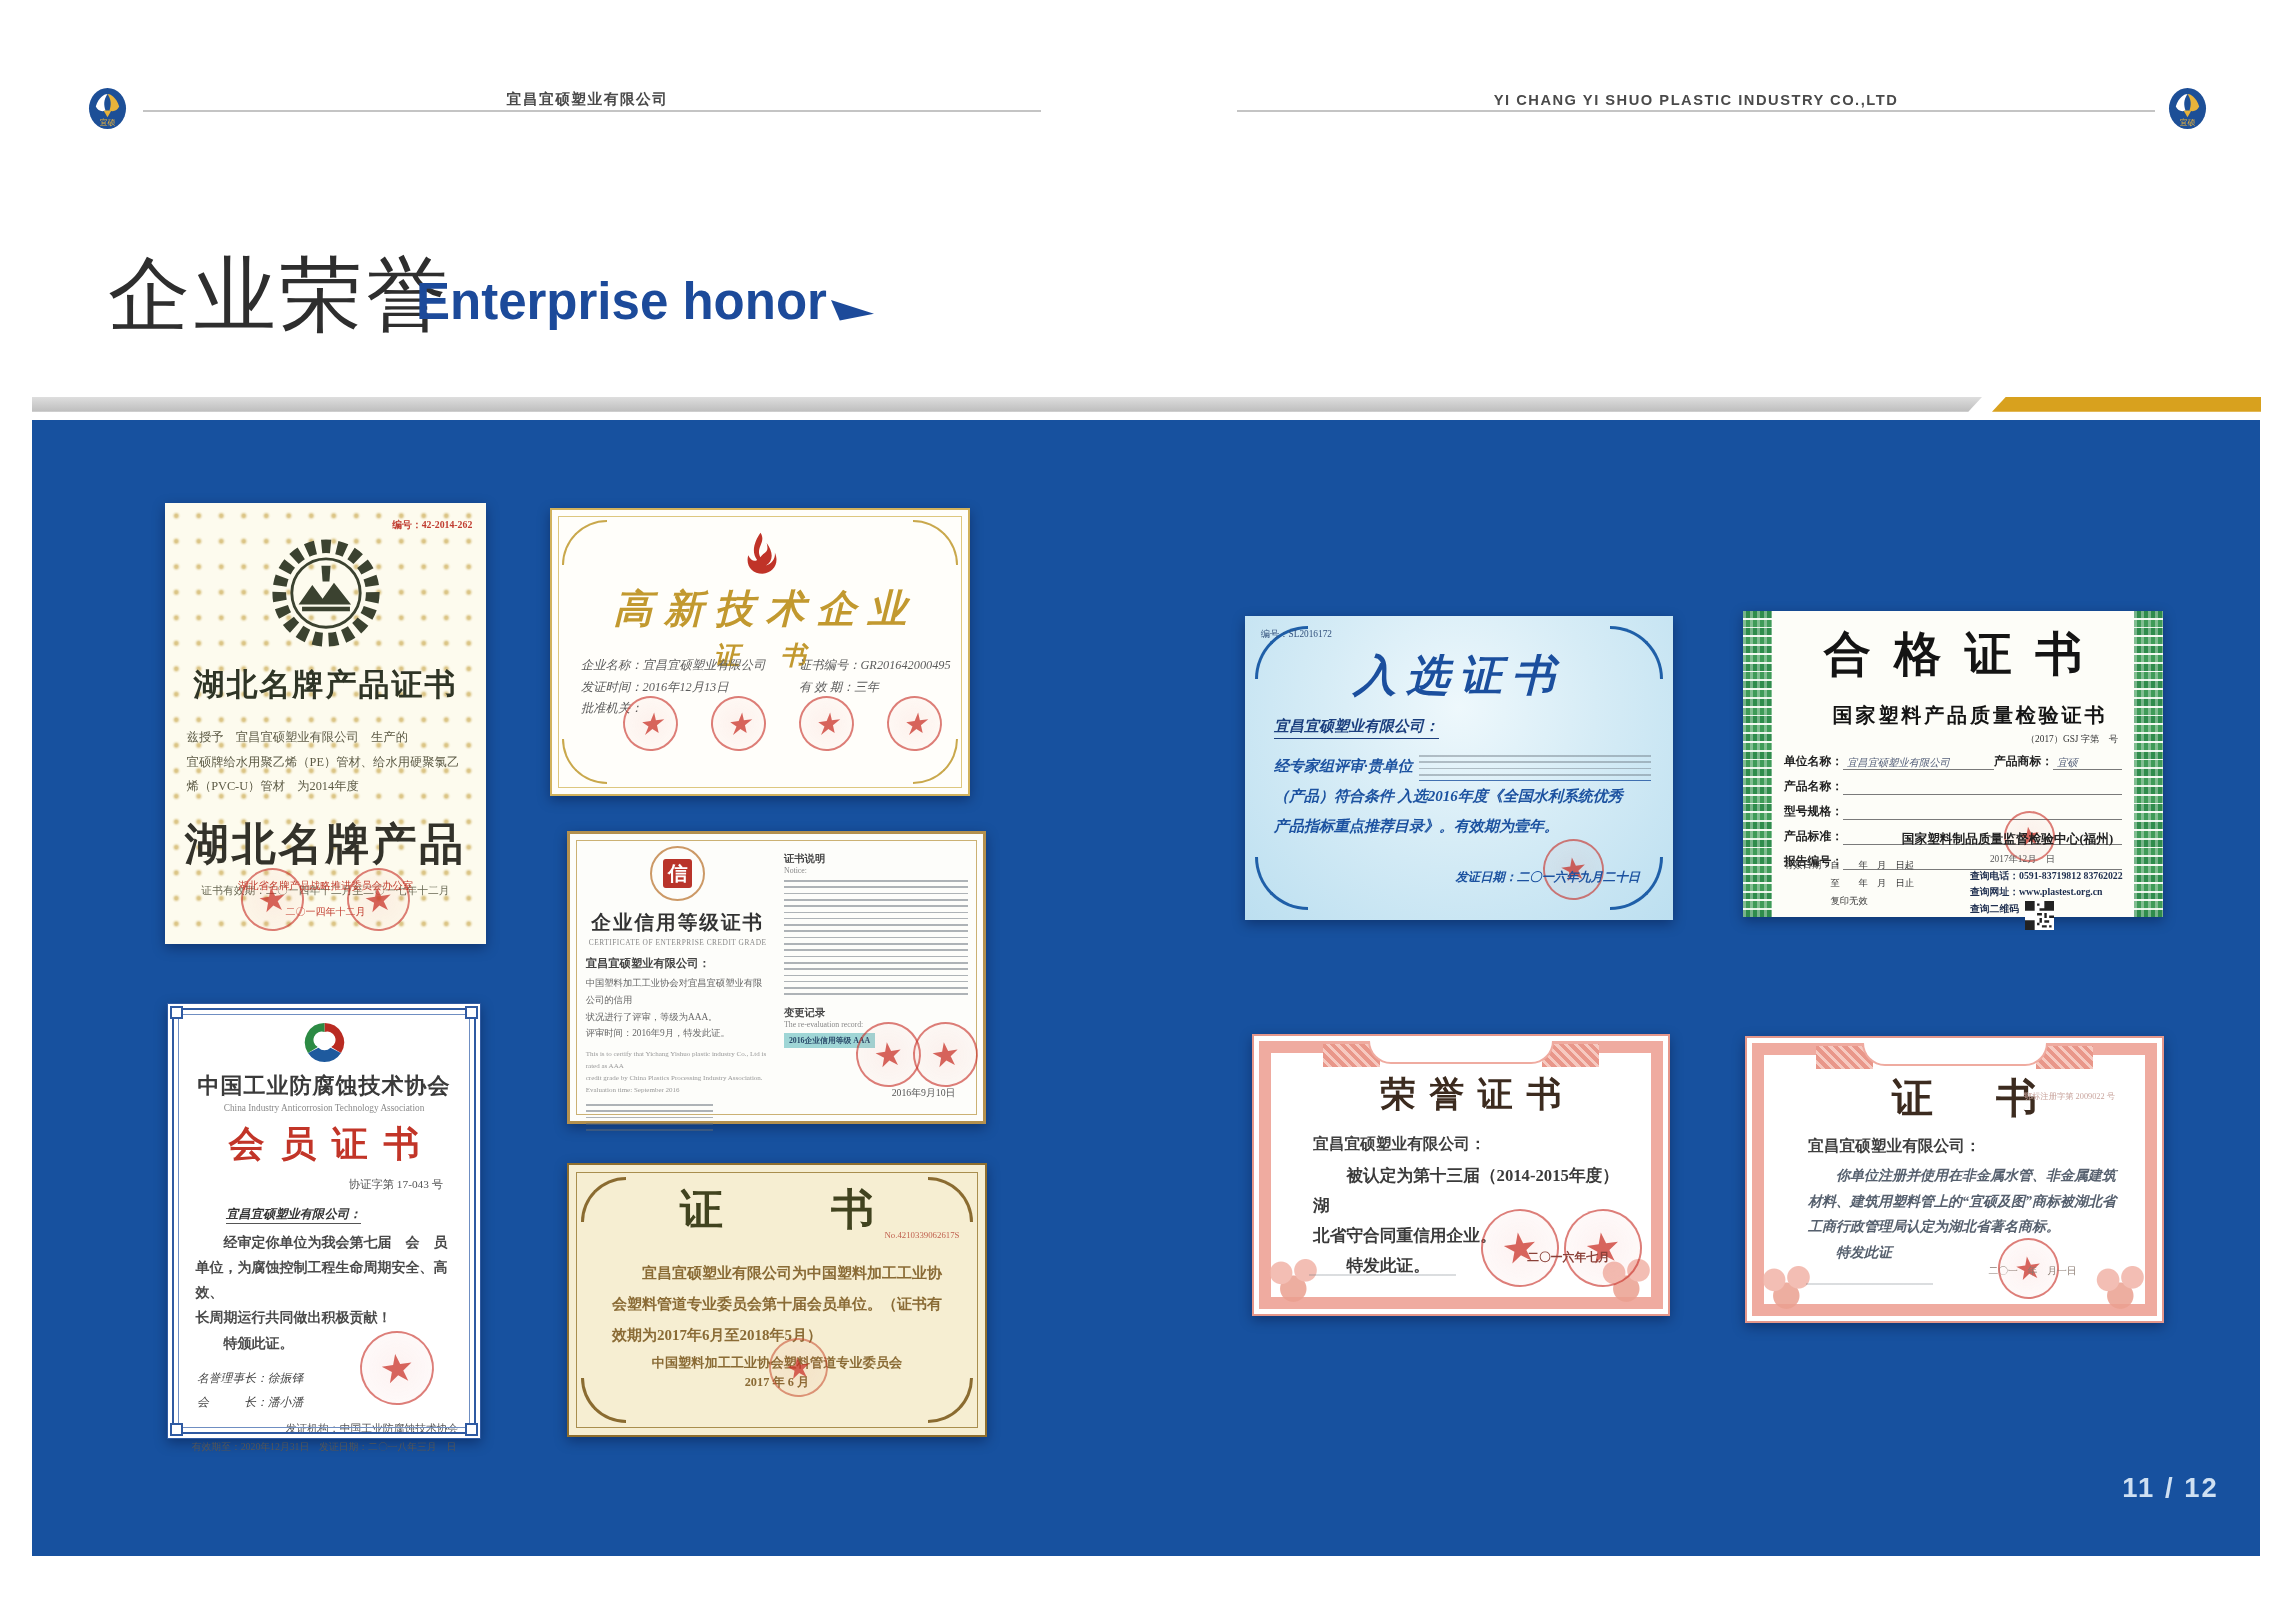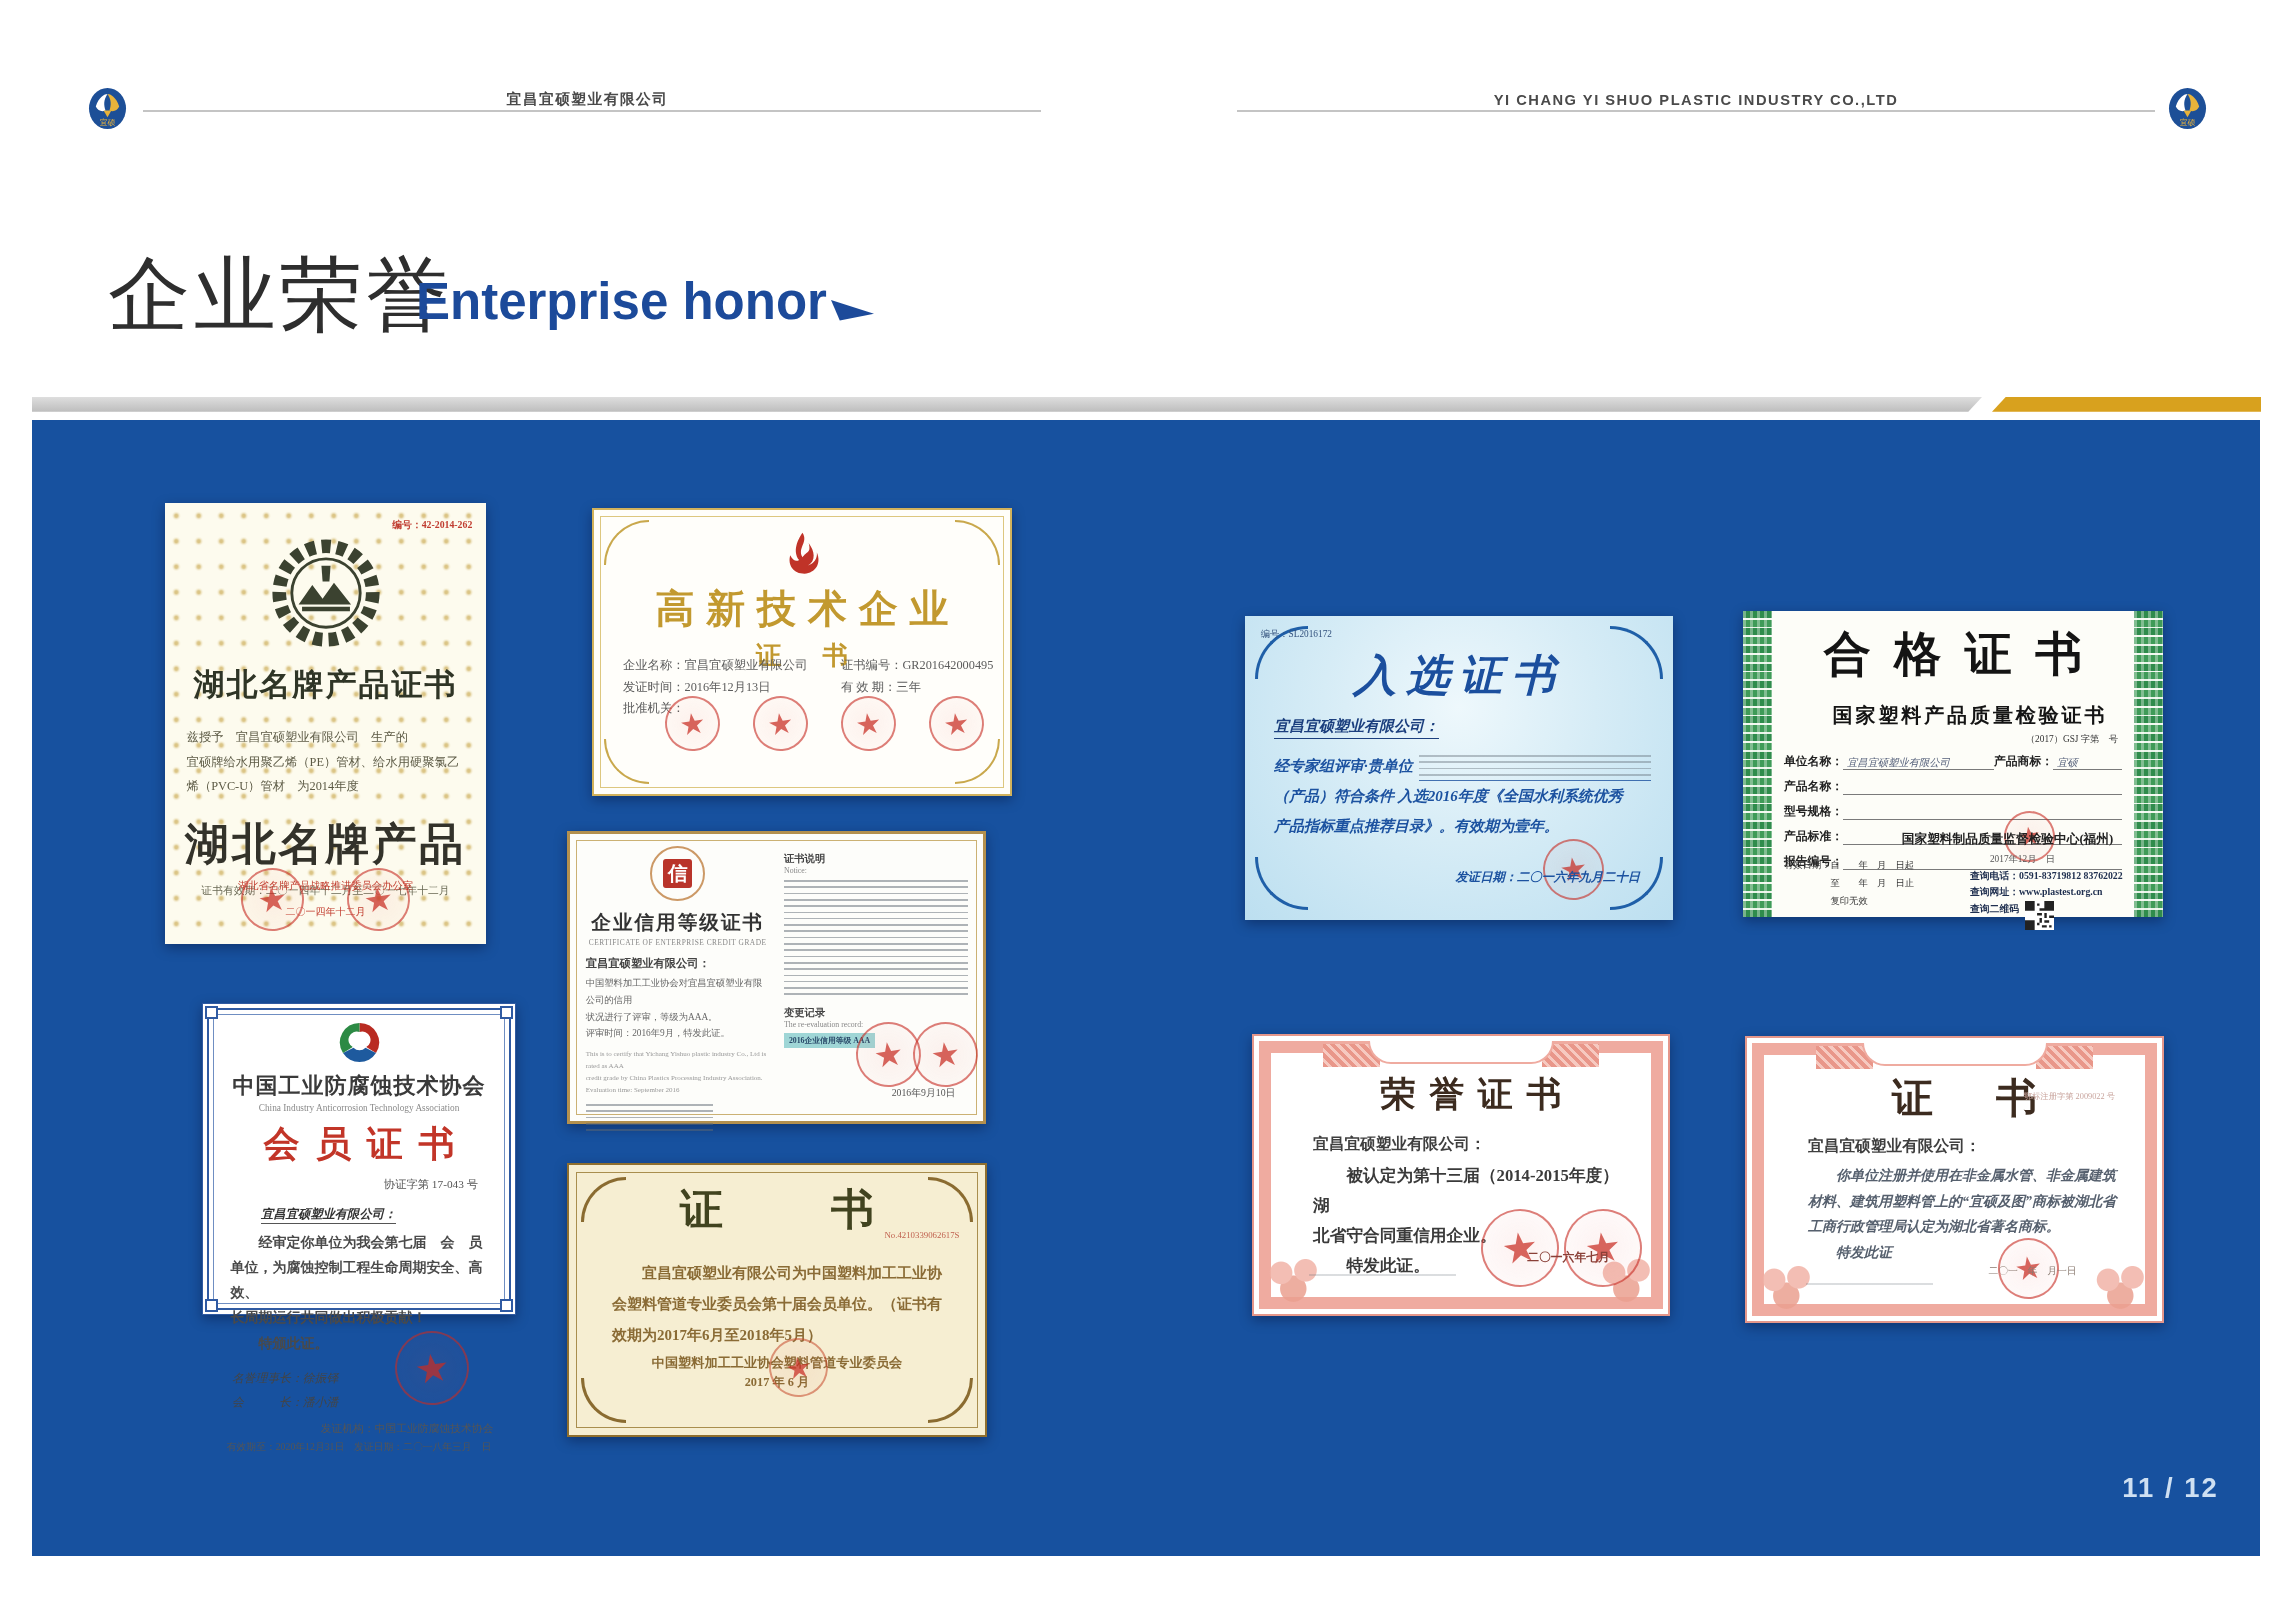--- a/index.html
+++ b/index.html
@@ -48,21 +48,21 @@
   .c1 .serial{position:absolute;top:15.7px;right:13.7px;font-size:9.8px;color:#c03c30;font-weight:bold;}
   .c1 .emblem{display:block;margin:33px auto 0;width:114px;height:114px;}
   .c1 .ttl{margin-top:13.7px;font-size:31px;font-weight:bold;color:#2f3526;letter-spacing:2px;}
   .c1 .bd{margin:19.6px 21.6px 0;font-size:12.3px;line-height:2;color:#5c5a45;text-align:left;}
   .c1 .award{margin-top:15.7px;font-size:44px;font-weight:bold;color:#33322a;letter-spacing:2.9px;}
   .c1 .validity{margin-top:9.8px;font-size:10.8px;color:#6a6a55;}
   .c1 .issuer{position:absolute;bottom:51px;left:0;right:0;font-size:10.3px;color:#c0392b;z-index:2;}
   .c1 .idate{position:absolute;bottom:25.5px;left:0;right:0;font-size:10px;color:#c0392b;z-index:2;}
 
   
-  .c2{left:592px;top:508px;width:420px;height:288px;background:#fffefa;border:2px solid #d1b25c;}
+  .c2{left:550px;top:508px;width:420px;height:288px;background:#fffefa;border:2px solid #d1b25c;font-style:italic;}
   .c2 .inner{position:absolute;inset:5.9px;border:1px solid #ddc77f;pointer-events:none;}
   .c2 .curl{color:#c9a84c;}
   .c2 .flame{display:block;margin:19.6px auto 0;width:41px;height:49px;}
   .c2 .ttl{margin-top:3.9px;font-size:39px;font-weight:bold;color:#c2992f;letter-spacing:11.8px;text-indent:11.8px;}
   .c2 .sub{margin-top:2px;font-size:25.5px;font-weight:bold;color:#c2992f;letter-spacing:7.8px;text-indent:7.8px;}
   .c2 .f{position:absolute;font-size:12.3px;color:#5c5c5c;}
   .c2 .seal{width:55px;height:55px;font-size:29px;}
 
   
   .c3{left:567px;top:831px;width:419px;height:293px;background:#fdfdfa;border:3.9px solid #b3904e;}
@@ -78,21 +78,21 @@
   .c3 .bd{margin-top:3.9px;font-size:9.3px;line-height:1.8;color:#666;}
   .c3 .enp{margin-top:6.9px;font-size:7px;line-height:1.7;color:#999;}
   .c3 .rcol{position:absolute;left:214px;top:13.7px;width:186px;text-align:left;}
   .c3 .h{font-size:10.3px;font-weight:bold;color:#444;}
   .c3 .he{font-size:7.8px;color:#888;}
   .c3 .chip{display:inline-block;margin-top:2.9px;padding:2px 4.9px;background:#9fd6d6;color:#2a4a6a;font-size:7.8px;font-weight:bold;}
   .c3 .seal{width:65px;height:65px;font-size:33px;}
   .c3 .sdate{position:absolute;left:290px;top:253px;width:127px;text-align:center;font-size:9.8px;color:#555;z-index:2;}
 
   
-  .c4{left:167px;top:1003px;width:314px;height:312px;background:#fff;border:1px solid #2f5aa2;margin-left:35px;}
+  .c4{left:167px;top:1003px;width:314px;height:436px;background:#fff;border:1px solid #2f5aa2;}
   .c4 .bf2{position:absolute;inset:3.9px;border:2.9px double #2f5aa2;pointer-events:none;}
   .c4 .bf3{position:absolute;inset:9.8px;border:1px solid #6f8ec2;pointer-events:none;}
   .c4 .bsq{position:absolute;width:12.7px;height:12.7px;border:2px solid #2f5aa2;background:#fff;z-index:2;}
   .c4 .logo4{display:block;margin:15.7px auto 0;width:45px;height:45px;}
   .c4 .assoc{margin-top:5.9px;font-size:22px;font-weight:bold;color:#3a3a3a;letter-spacing:1px;}
   .c4 .aen{margin-top:2px;font-size:9.3px;color:#8a8a8a;}
   .c4 .ttl{margin-top:7.8px;font-size:36px;font-weight:bold;color:#c23528;letter-spacing:15.7px;text-indent:15.7px;}
   .c4 .serial{margin-top:7.8px;font-size:11.3px;color:#555;text-align:right;padding-right:37px;}
   .c4 .comp{margin:13.7px 29px 0;font-size:12.3px;font-weight:bold;font-style:italic;color:#333;
             border-bottom:1px solid #555;display:inline-block;}

